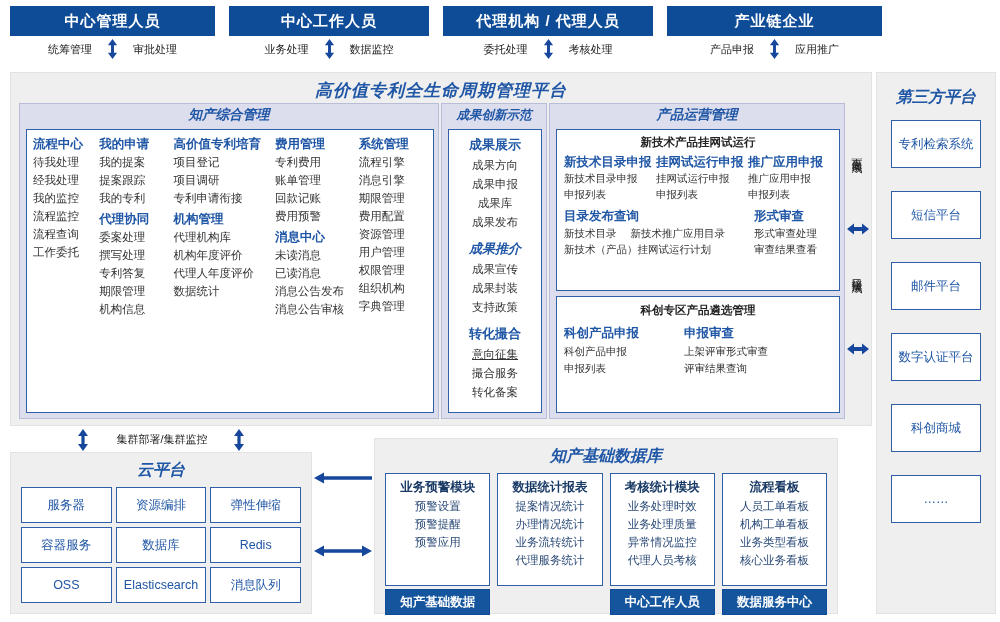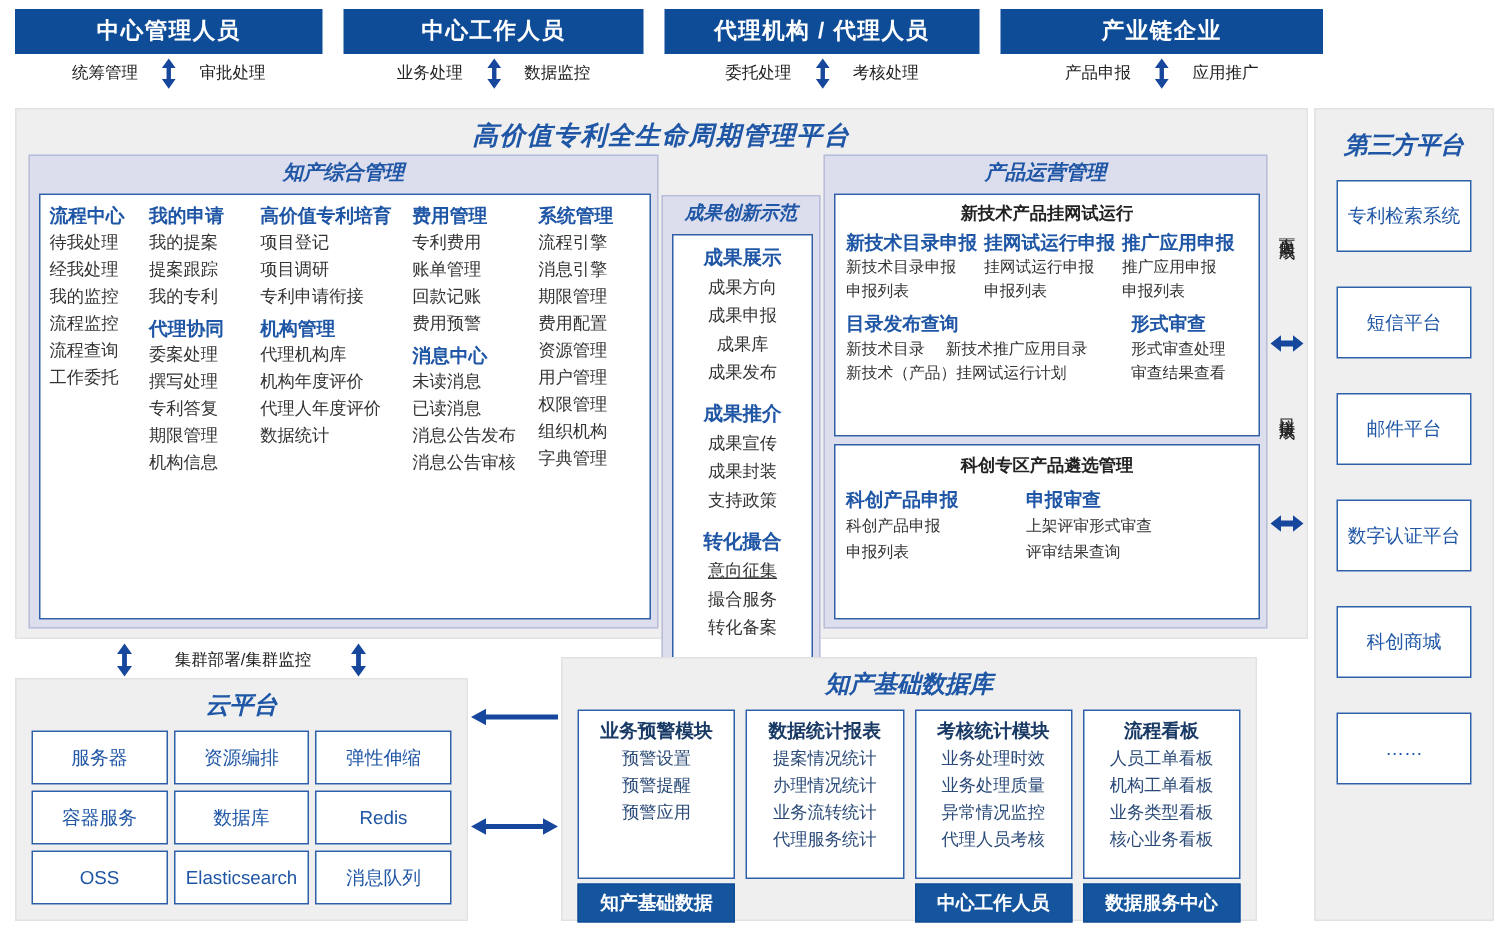--- a/index.html
+++ b/index.html
@@ -180,30 +180,30 @@
               <div class="item">资源管理</div>
               <div class="item">用户管理</div>
               <div class="item">权限管理</div>
               <div class="item">组织机构</div>
               <div class="item">字典管理</div>
             </div>
           </div>
       </div>
     </div>
 
-    <div class="abs band" style="left:430px;top:30px;width:104px;height:314px;margin-top:27px;">
+    <div class="abs band" style="left:430px;top:30px;width:104px;height:314px;">
       <div class="band-title" style="font-size:12.5px;">成果创新示范</div>
       <div class="wbox" style="position:absolute;left:6px;top:25px;width:92px;height:282px;">
         <div id="inno-col" style="padding:4px 0 0 0;text-align:center;">
             <div class="colhead" style="font-size:13px;line-height:22px;">成果展示</div>
             <div class="item" style="line-height:19px;">成果方向</div>
             <div class="item" style="line-height:19px;">成果申报</div>
             <div class="item" style="line-height:19px;">成果库</div>
             <div class="item" style="line-height:19px;">成果发布</div>
-            <div class="colhead" style="font-size:13px;line-height:22px;margin-top:6px;">成果推介</div>
+            <div class="colhead" style="font-size:13px;line-height:22px;margin-top:6px;font-style:italic;">成果推介</div>
             <div class="item" style="line-height:19px;">成果宣传</div>
             <div class="item" style="line-height:19px;">成果封装</div>
             <div class="item" style="line-height:19px;">支持政策</div>
             <div class="colhead" style="font-size:13px;line-height:22px;margin-top:6px;">转化撮合</div>
             <div class="item" style="line-height:19px;text-decoration:underline;">意向征集</div>
             <div class="item" style="line-height:19px;">撮合服务</div>
             <div class="item" style="line-height:19px;">转化备案</div>
           </div>
       </div>
     </div>

